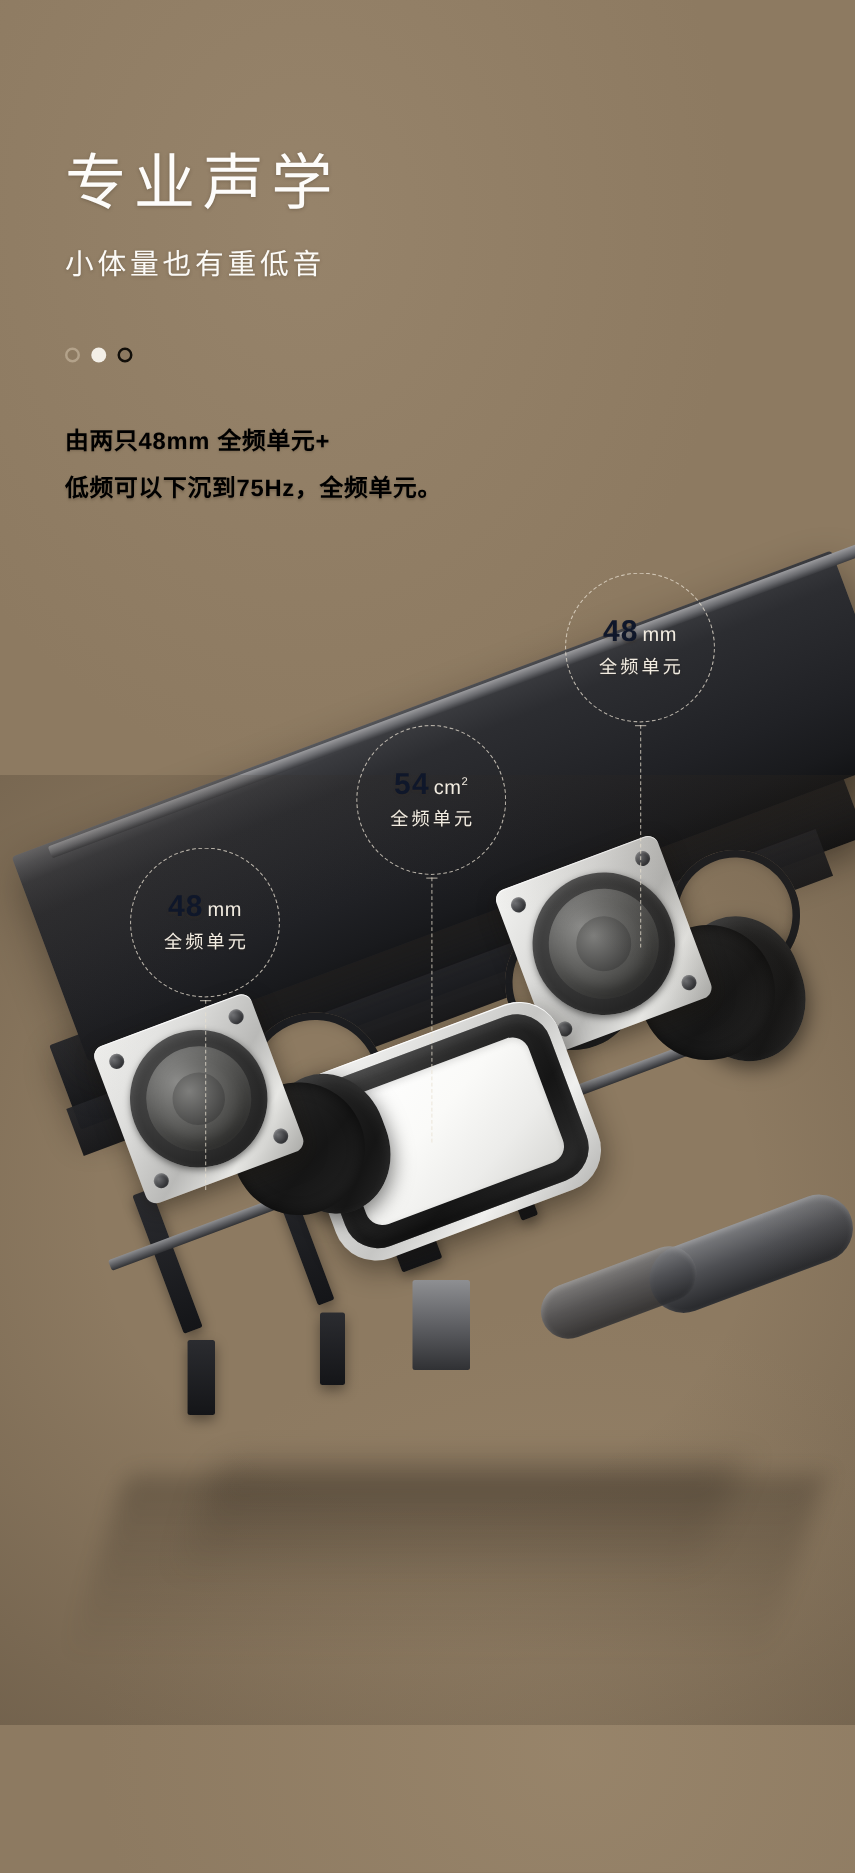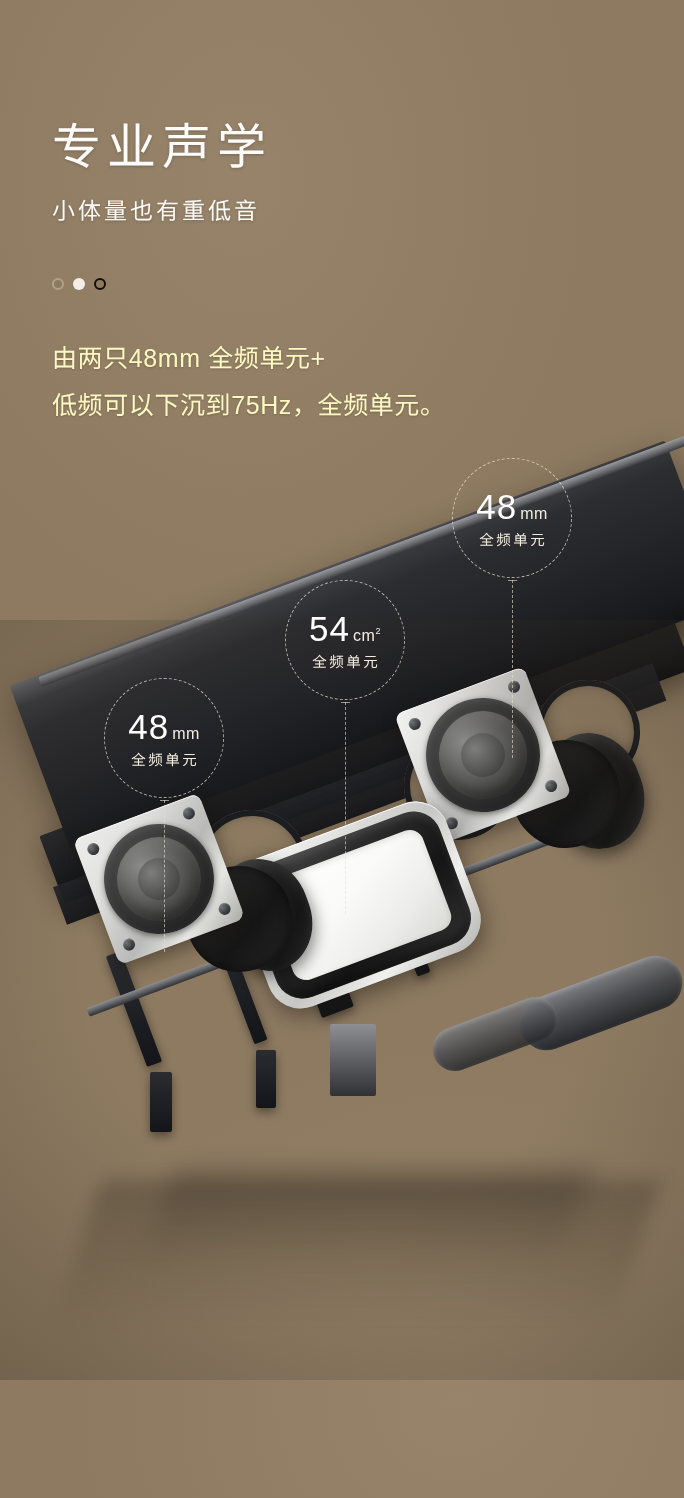--- a/index.html
+++ b/index.html
@@ -40,40 +40,40 @@
   }
 
   .dots{position:absolute;left:52px;top:278px;display:flex;gap:9px;align-items:center;}
   .dot{width:12px;height:12px;border-radius:50%;box-sizing:border-box;}
   .dot.ring-light{border:2.5px solid #b3a28a;background:#8d7a61;}
   .dot.filled{background:#f3efe7;border:none;}
   .dot.ring-dark{border:2.5px solid #120f0a;background:#8d7a61;}
 
   .body-copy{position:absolute;left:52px;top:340px;width:520px;}
   .body-copy p{
-    margin:0 0 9px 0;font-size:25px;line-height:1.5;letter-spacing:.6px;
-    color:#fef9c3;font-weight:400;white-space:nowrap;
+    margin:0 0 9px 0;font-size:19px;line-height:1.5;letter-spacing:.6px;
+    color:#000000;font-weight:700;white-space:nowrap;
     text-shadow:0 1px 2px rgba(60,48,34,.28);
   }
 
   
   .callout{position:absolute;width:120px;height:120px;}
   .callout .circ{
     position:absolute;inset:0;border-radius:50%;
     border:1.4px dashed rgba(232,224,209,.72);
     box-sizing:border-box;
   }
   .callout .inner{
     position:absolute;inset:0;display:flex;flex-direction:column;
     align-items:center;justify-content:center;gap:2px;
   }
   .callout .num-row{display:flex;align-items:baseline;justify-content:center;}
   .callout .num{
-    font-size:35px;line-height:1;font-weight:400;letter-spacing:1px;
-    color:#ffffff;text-shadow:0 1px 2px rgba(60,48,34,.30);
+    font-size:24px;line-height:1;font-weight:700;letter-spacing:1px;
+    color:#0f172a;text-shadow:0 1px 2px rgba(60,48,34,.30);
   }
   .callout .unit{
     font-size:16px;line-height:1;font-weight:300;letter-spacing:.5px;
     color:#f2ece1;margin-left:3px;position:relative;
   }
   .callout .unit .sup{
     font-size:9px;position:relative;top:-7px;left:0px;
   }
   .callout .label{
     font-size:14.5px;line-height:1;letter-spacing:2.5px;font-weight:400;

